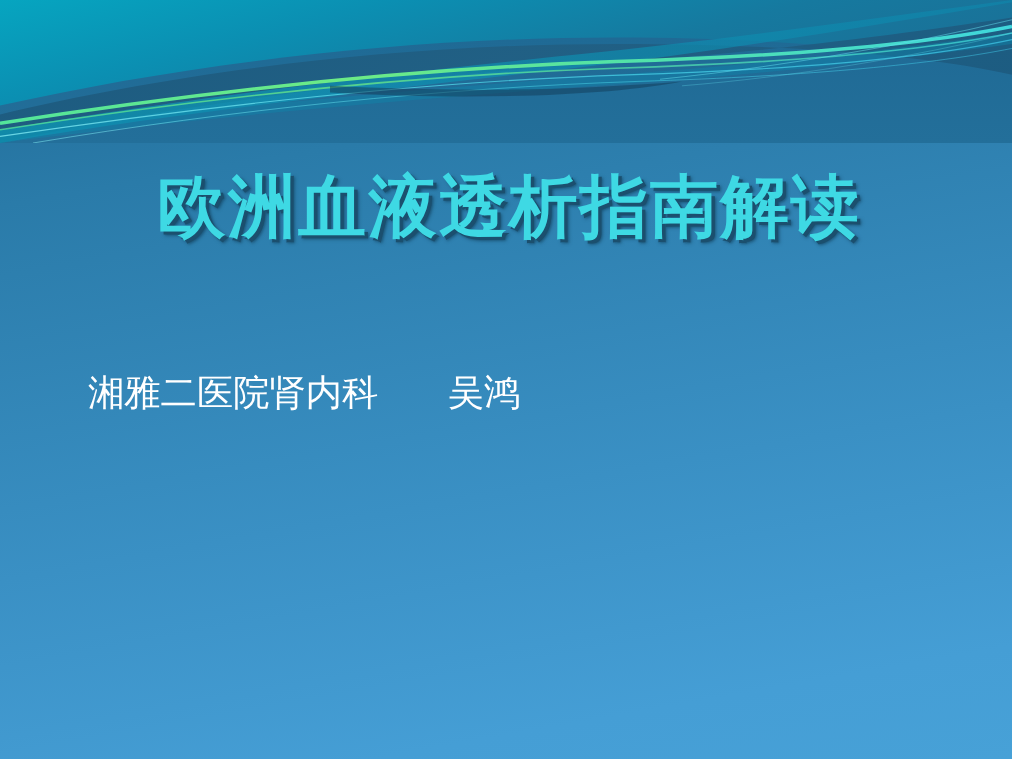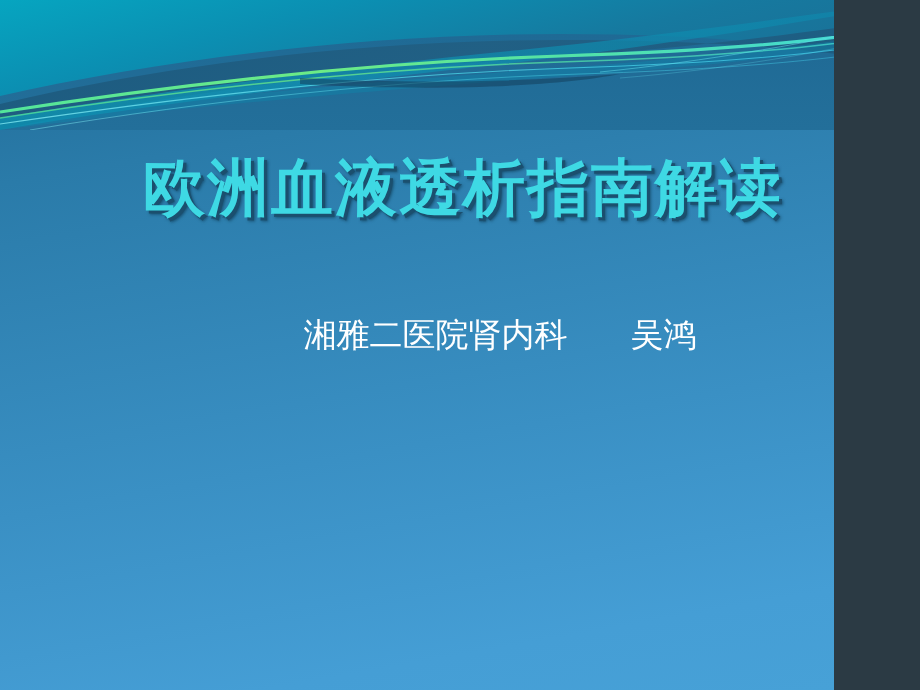--- a/index.html
+++ b/index.html
@@ -3,21 +3,21 @@
 <meta charset="utf-8">
 <style>
   html, body {
     margin: 0;
     padding: 0;
     background: #2b3a44;
   }
 
   #slide {
     position: relative;
-    width: 834px;
+    width: 920px;
     height: 690px;
     overflow: hidden;
     font-family: "Liberation Sans", sans-serif;
     
     background: linear-gradient(170deg, #1f6a95 0%, #2a7ba9 22%, #3a90c4 62%, #459ed5 88%, #47a1d7 100%);
   }
 
   
   #wave-graphic {
     position: absolute;
@@ -53,23 +53,22 @@
     text-shadow:
        3px 3px 0px #1b4f6e,
        4px 4px 3px rgba(10, 44, 66, 0.55);
     white-space: nowrap;
   }
 
   
   #subtitle-block {
     position: absolute;
     left: 0;
-    top: 314px;
+    top: 336px;
     width: 920px;
-    text-align: center;
     padding-left: 80px;
     box-sizing: border-box;
     text-decoration: underline;
   }
   #slide-subtitle {
     display: inline-block;
     margin: 0;
     font-family: "DejaVu Serif", "Liberation Serif", serif;
     font-size: 33px;
     font-weight: normal;

